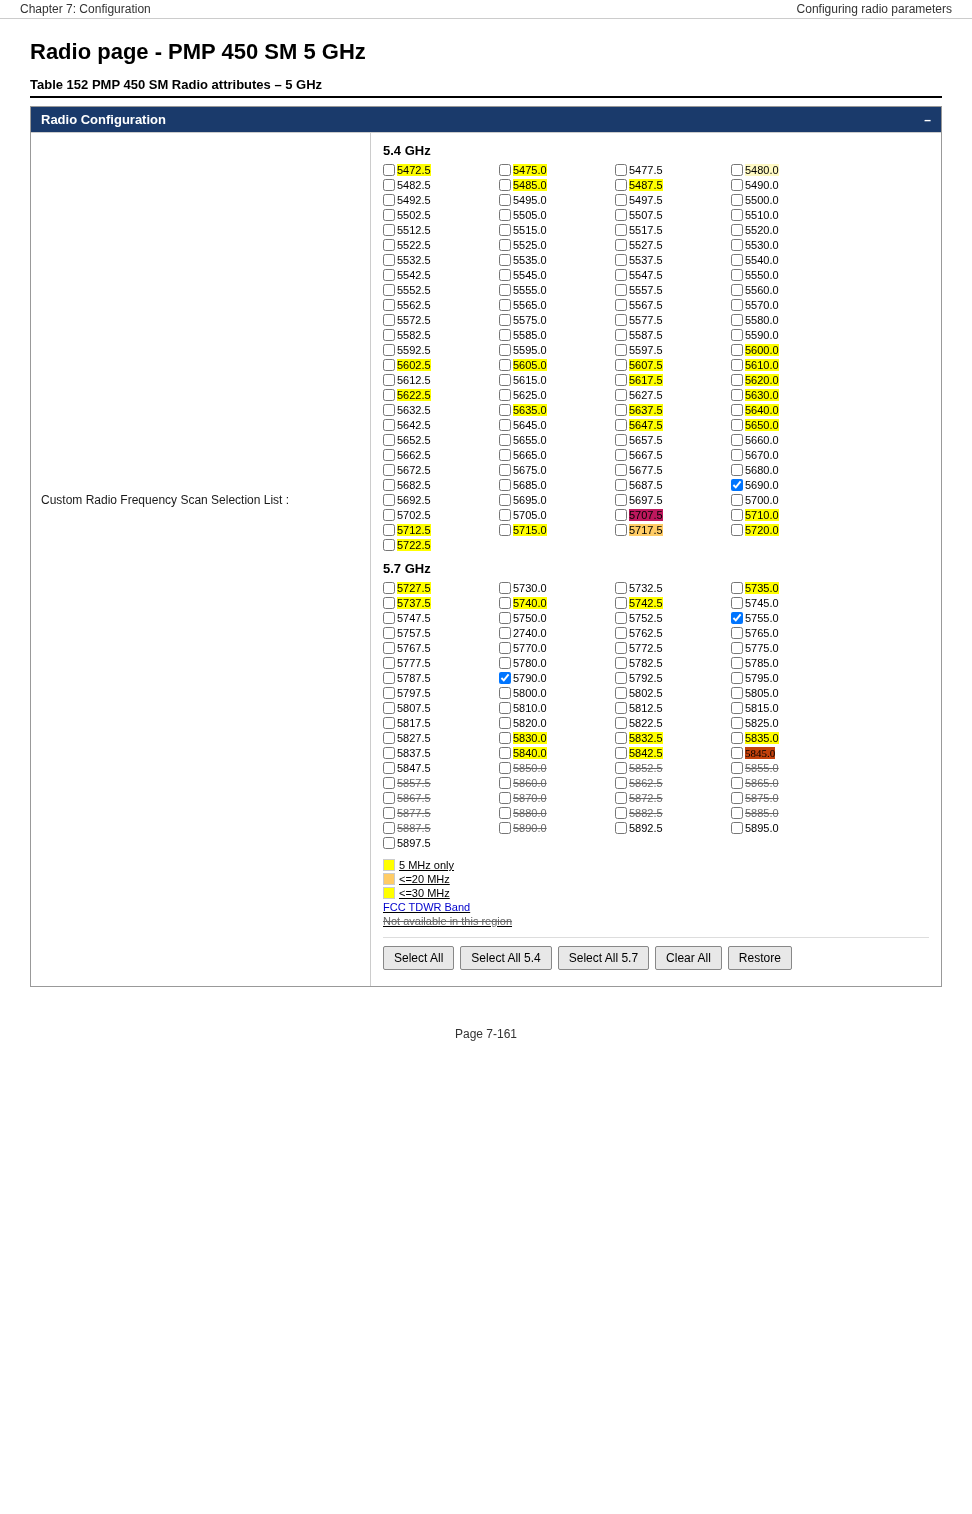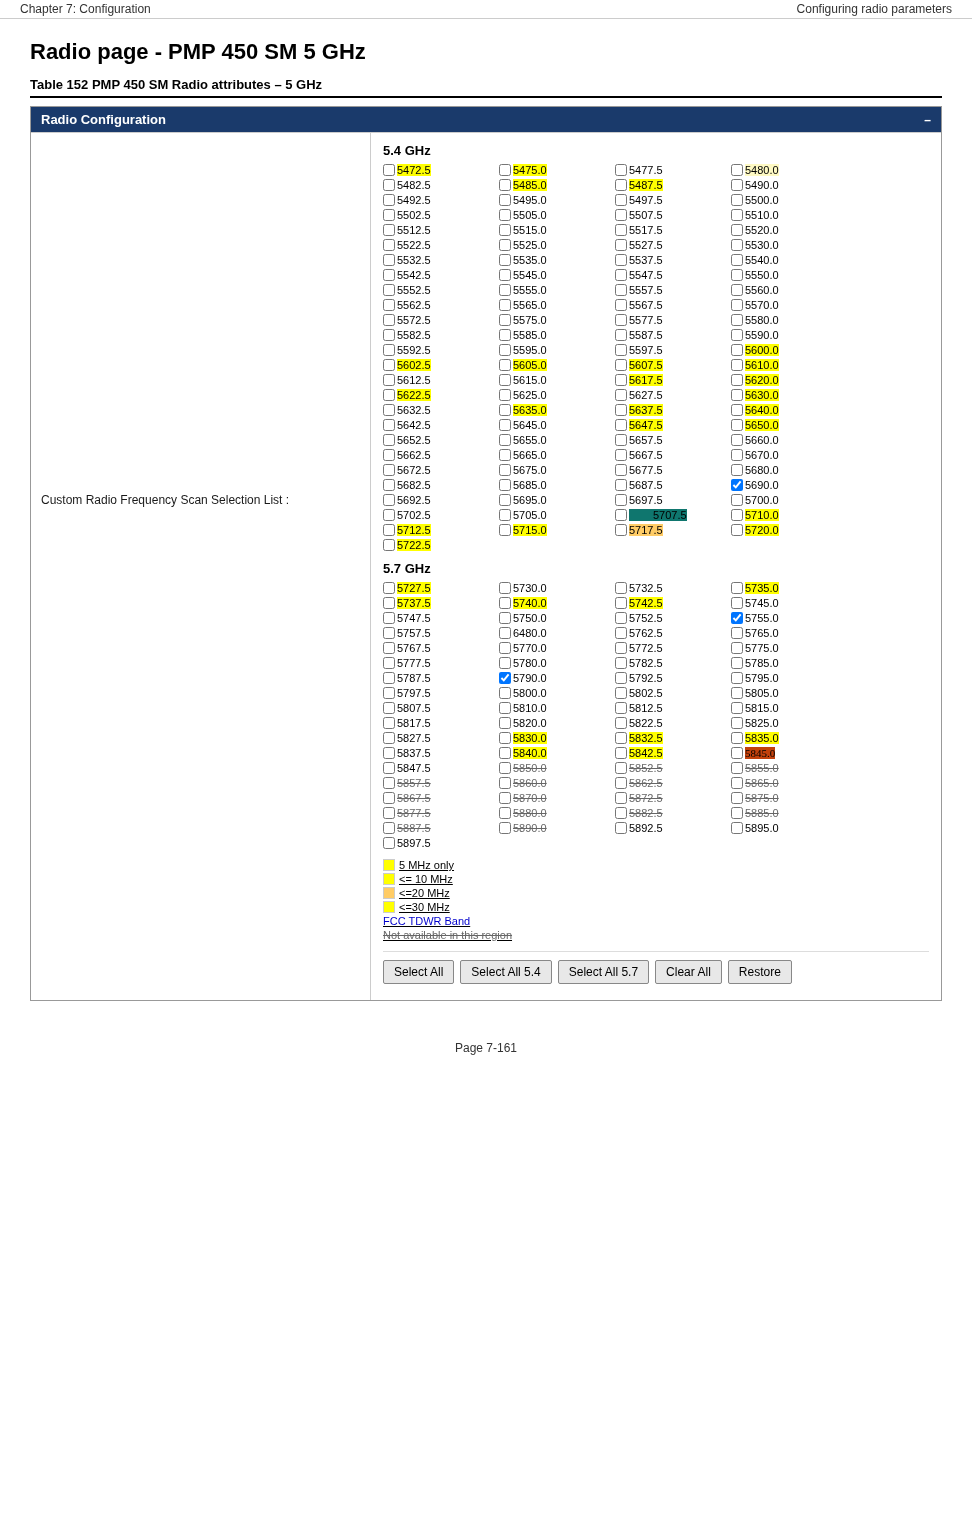--- a/index.html
+++ b/index.html
@@ -558,21 +558,21 @@
             <div class="freq-item">
               <input type="checkbox" style="">
               <span class="freq-label">5702.5</span>
             </div>
             <div class="freq-item">
               <input type="checkbox" style="">
               <span class="freq-label">5705.0</span>
             </div>
             <div class="freq-item">
               <input type="checkbox" style="">
-              <span class="freq-label" style="background: #0f766e; padding-left: 24px;">5707.5</span>
+              <span class="freq-label" style="background: #be185d;">5707.5</span>
             </div>
             <div class="freq-item">
               <input type="checkbox" style="">
               <span class="freq-label" style="background: rgb(255, 255, 0);">5710.0</span>
             </div>
             <div class="freq-item">
               <input type="checkbox" style="">
               <span class="freq-label" style="background: rgb(255, 255, 0);">5712.5</span>
             </div>
             <div class="freq-item">
@@ -642,21 +642,21 @@
             <div class="freq-item">
               <input type="checkbox" checked="" style="">
               <span class="freq-label">5755.0</span>
             </div>
             <div class="freq-item">
               <input type="checkbox" style="">
               <span class="freq-label">5757.5</span>
             </div>
             <div class="freq-item">
               <input type="checkbox" style="">
-              <span class="freq-label">6480.0</span>
+              <span class="freq-label">2740.0</span>
             </div>
             <div class="freq-item">
               <input type="checkbox" style="">
               <span class="freq-label">5762.5</span>
             </div>
             <div class="freq-item">
               <input type="checkbox" style="">
               <span class="freq-label">5765.0</span>
             </div>
             <div class="freq-item">
@@ -870,24 +870,20 @@
             <div class="freq-item">
               <input type="checkbox" style="">
               <span class="freq-label">5897.5</span>
             </div>
           </div>
 
         <div class="legend-section">
           <div class="legend-item">
             <span style="display:inline-block;width:12px;height:12px;background:#ffff00;border:1px solid #ccc;margin-right:4px;"></span>
             <span class="legend-text">5 MHz only</span>
-          </div>
-          <div class="legend-item">
-            <span style="display:inline-block;width:12px;height:12px;background:#ffff00;border:1px solid #ccc;margin-right:4px;"></span>
-            <span class="legend-text">&lt;= 10 MHz</span>
           </div>
           <div class="legend-item">
             <span style="display:inline-block;width:12px;height:12px;background:#ffcc66;border:1px solid #ccc;margin-right:4px;"></span>
             <span class="legend-text">&lt;=20 MHz</span>
           </div>
           <div class="legend-item">
             <span style="display:inline-block;width:12px;height:12px;background:#ffff00;border:1px solid #ccc;margin-right:4px;"></span>
             <span class="legend-text">&lt;=30 MHz</span>
           </div>
           <div class="legend-item">

